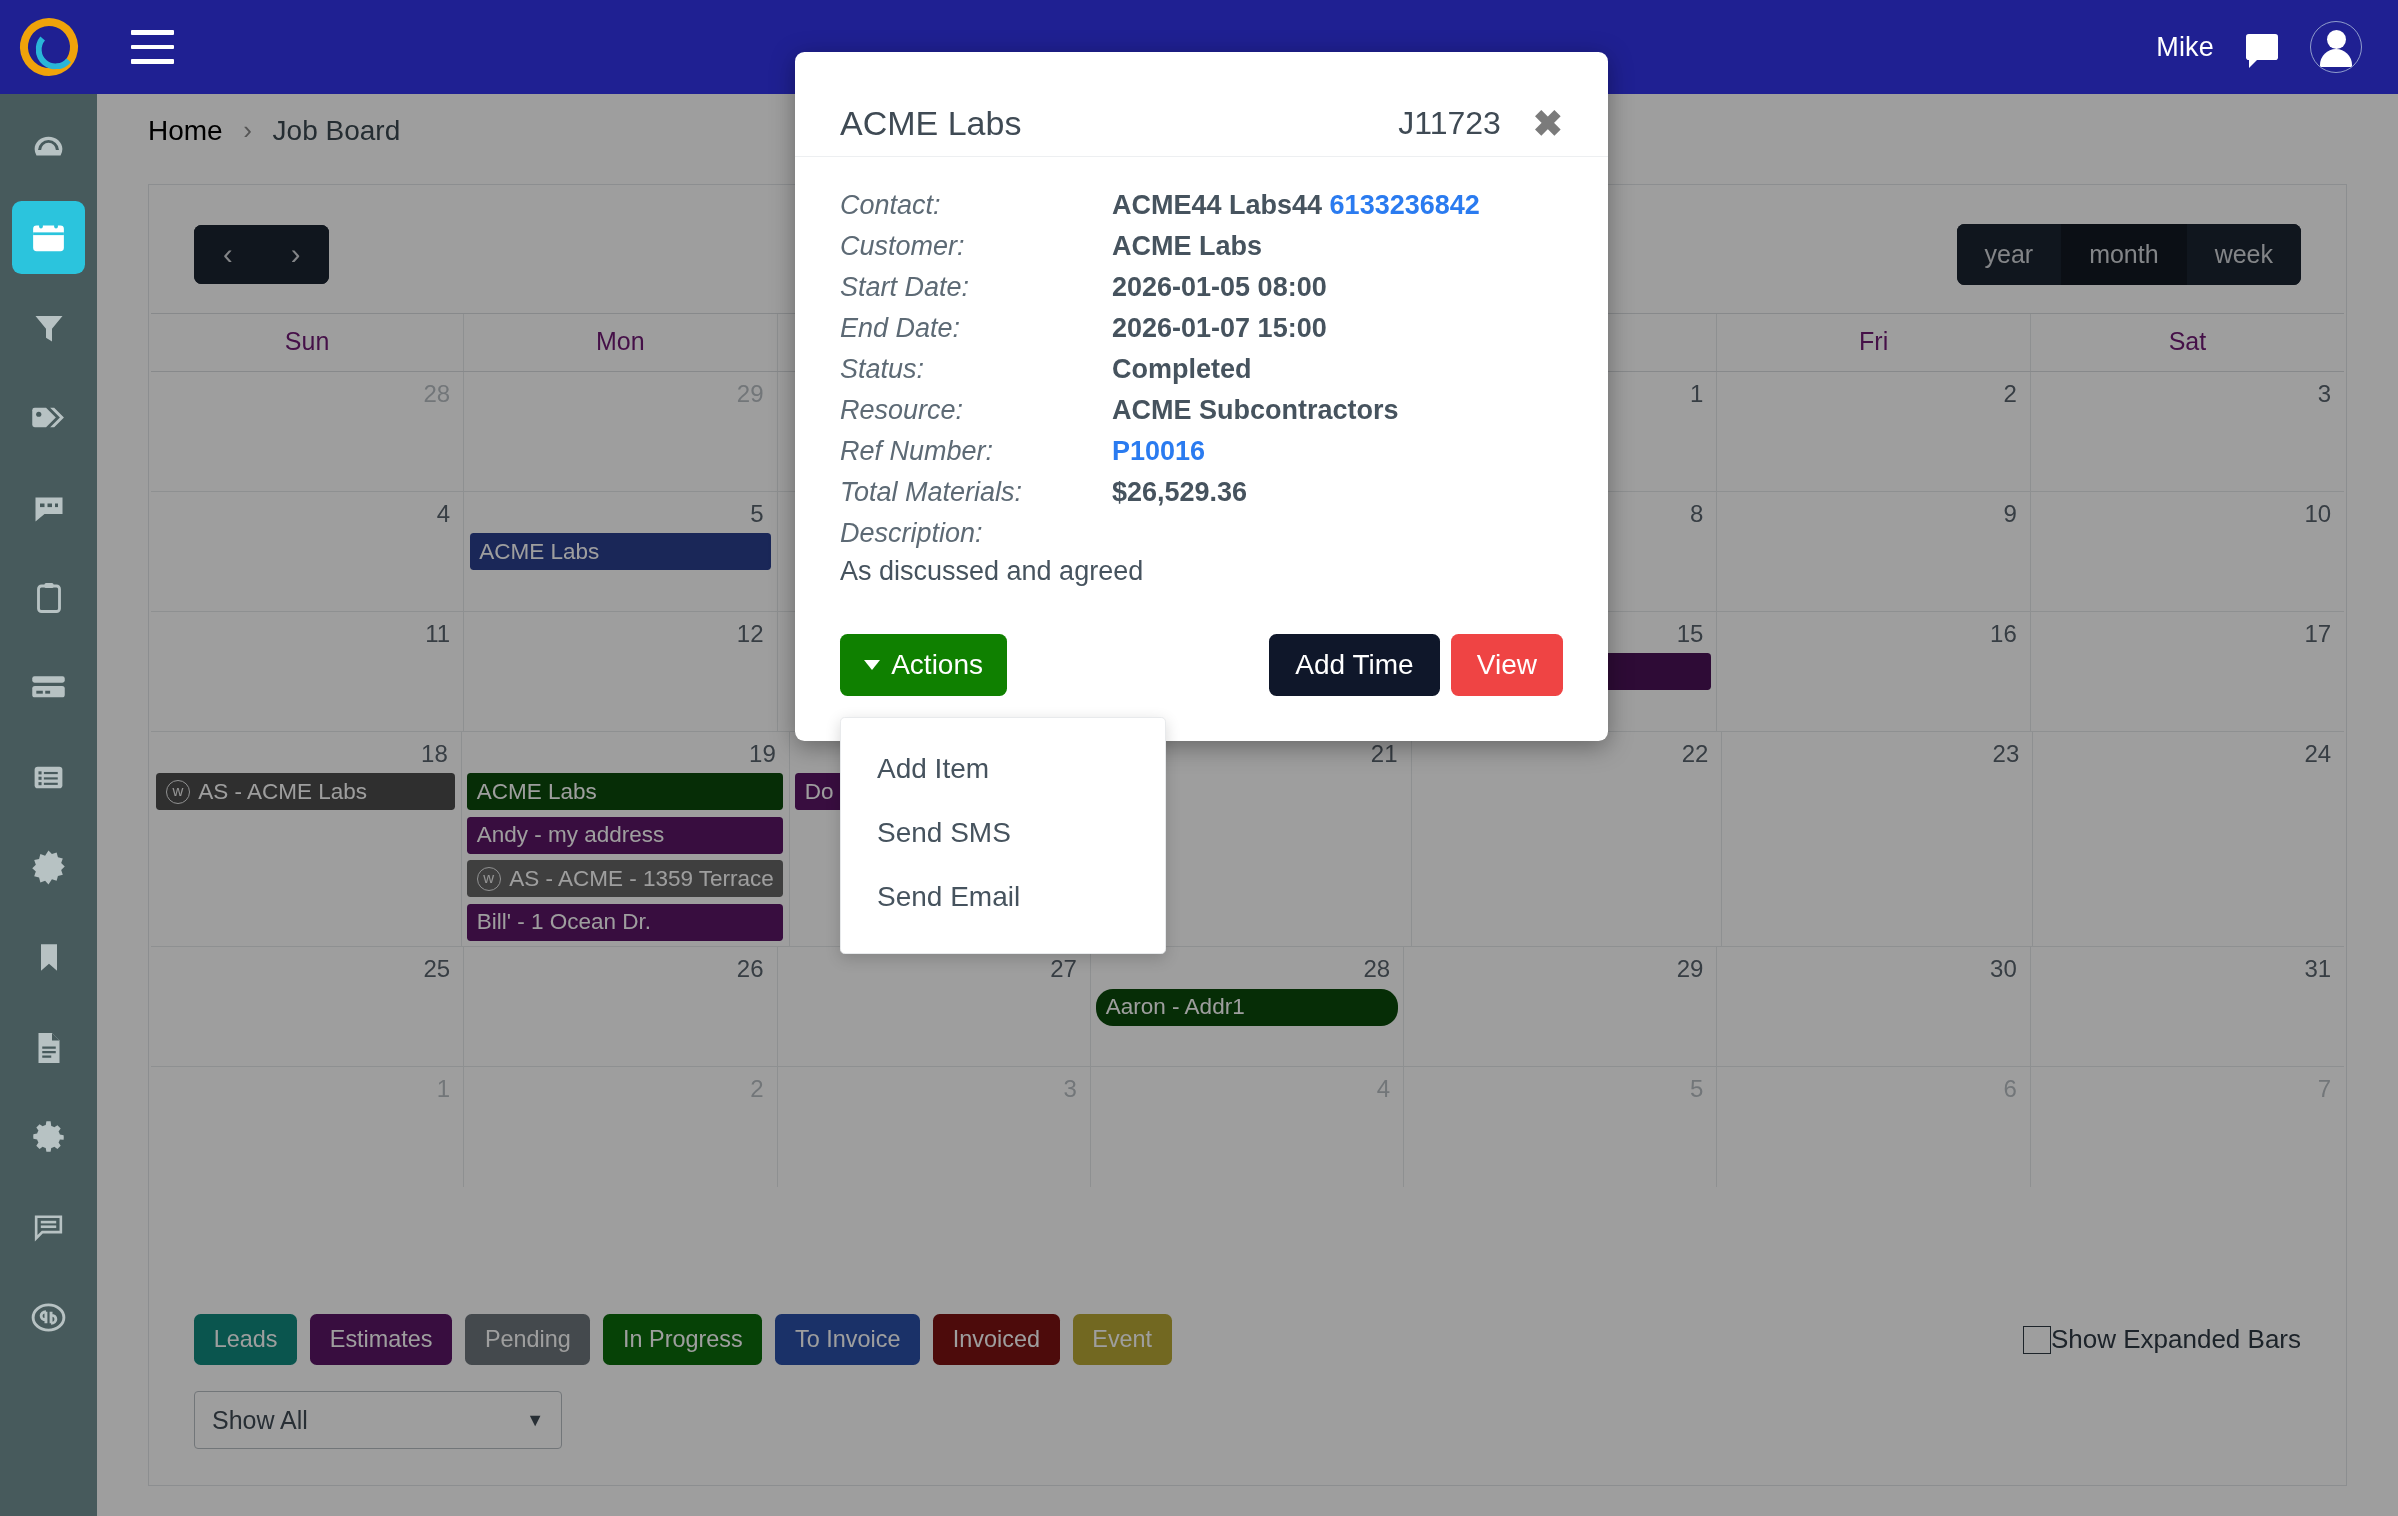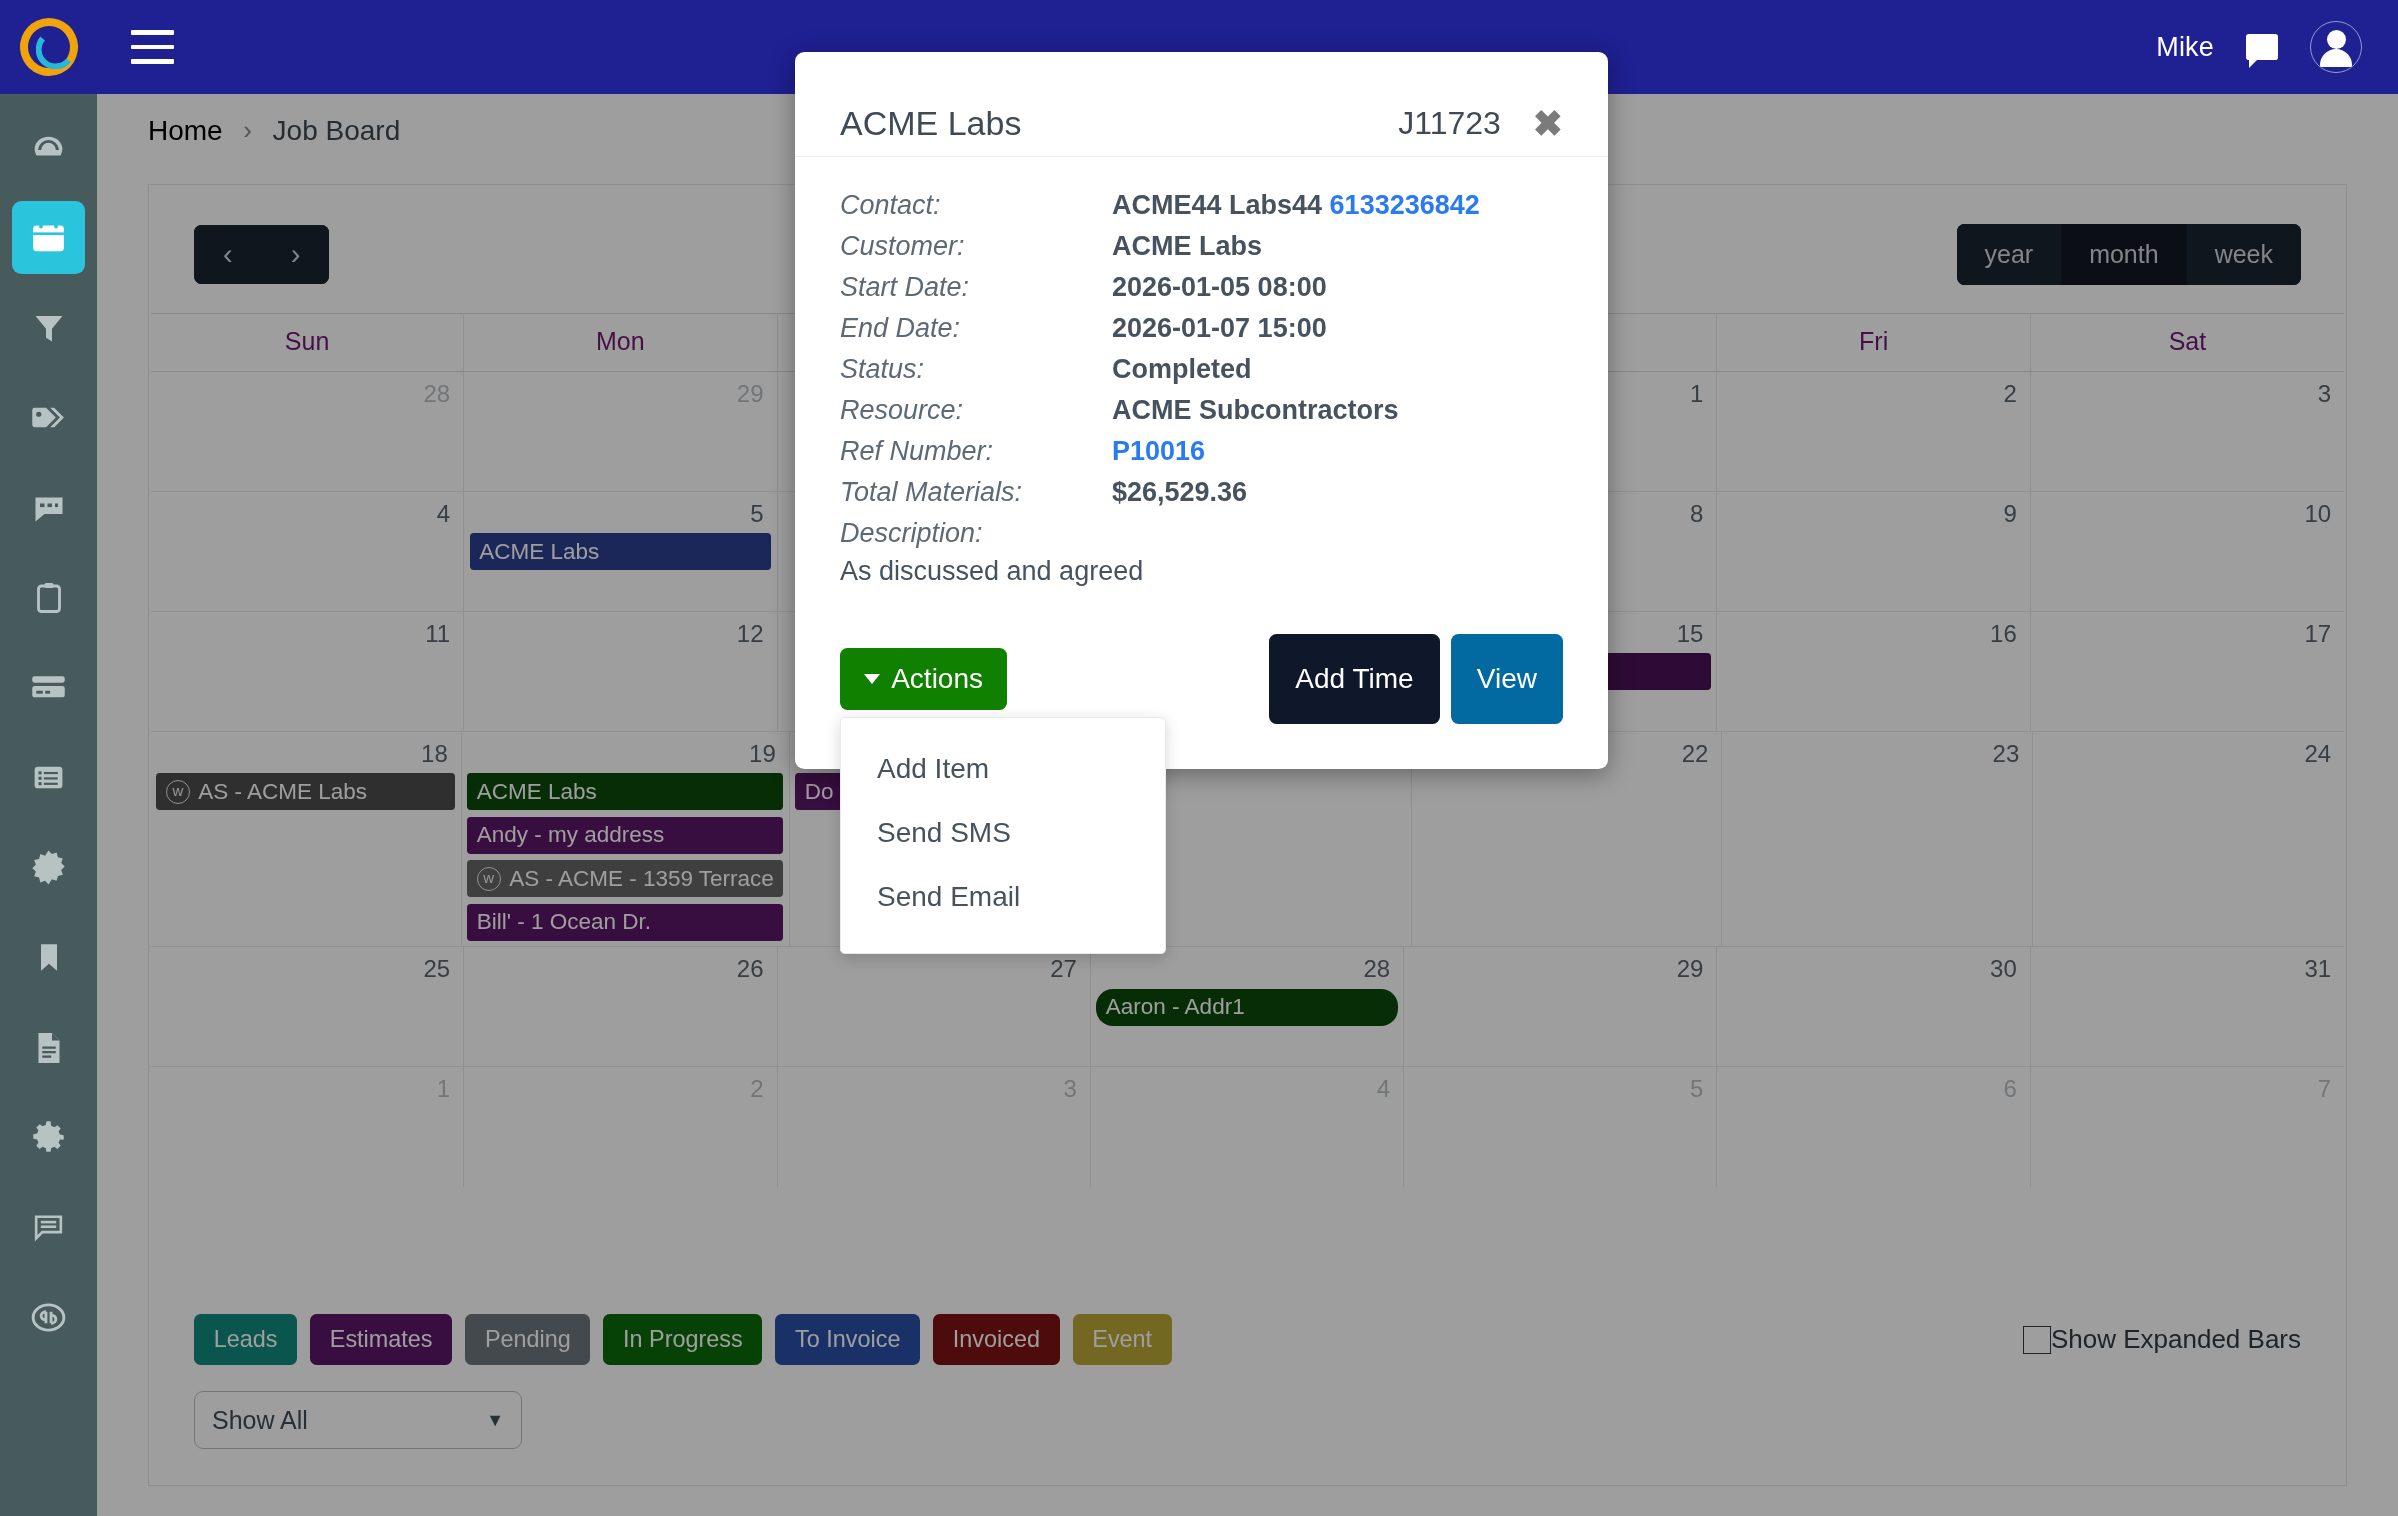--- a/index.html
+++ b/index.html
@@ -188,22 +188,22 @@
   }
   .expand-wrap {
     margin-left: auto;
     display: flex; align-items: center; 
   }
   .cbox { width: 28px; height: 28px; border: 1.9px solid #2f3a45; background: transparent; cursor: pointer; }
   .expand-label { font-size: 26px; color: #2f3a45; }
 
   .select-row { position: absolute; left: 45px; bottom: 36px; }
   .sel-box {
-    width: 328px; height: 58px;
-    border: 0.9px solid #b9bfc4; border-radius: 9px;
+    width: 368px; height: 58px;
+    border: 0.9px solid #b9bfc4; border-radius: 4px;
     display: flex; align-items: center; justify-content: space-between;
     padding: 0 17px; font-size: 25px; color: #414c56;
     background: #fff; cursor: pointer;
   }
   .caret { font-size: 18px; color: #414c56; }
 
   
   .overlay {
     position: absolute; top: 94px; left: 97px;
     width: 2301px; height: 1423px;
@@ -253,21 +253,21 @@
     padding: 15px 24px;
     display: flex; align-items: center; gap: 11.2px;
   }
   .btn-actions .tri {
     width: 0; height: 0;
     border-left: 8.4px solid transparent; border-right: 8.4px solid transparent;
     border-top: 10.3px solid #fff;
   }
   .foot-right { margin-left: auto; display: flex; gap: 11.2px; }
   .btn-addtime { background: #0f172a; font-size: 28px; padding: 15px 26px; }
-  .btn-view { background: #0369a1; font-size: 28px; padding: 29px 26px; }
+  .btn-view { background: #ef4444; font-size: 28px; padding: 15px 26px; }
 
   .dropmenu {
     position: absolute;
     left: 45px; top: 120px;
     width: 326px;
     background: #fff;
     border: 0.9px solid #e8eaec;
     border-radius: 4.7px;
     box-shadow: 0 4.7px 15px rgba(0,0,0,.16);
     padding: 19px 0 24px 0;

